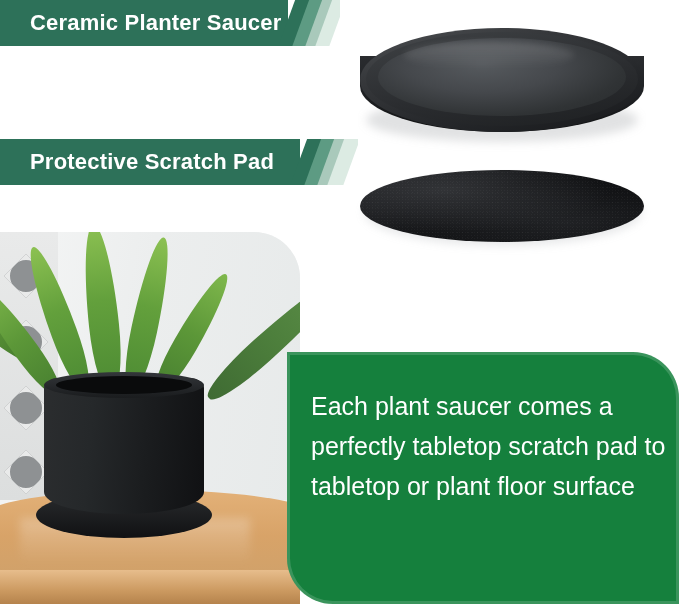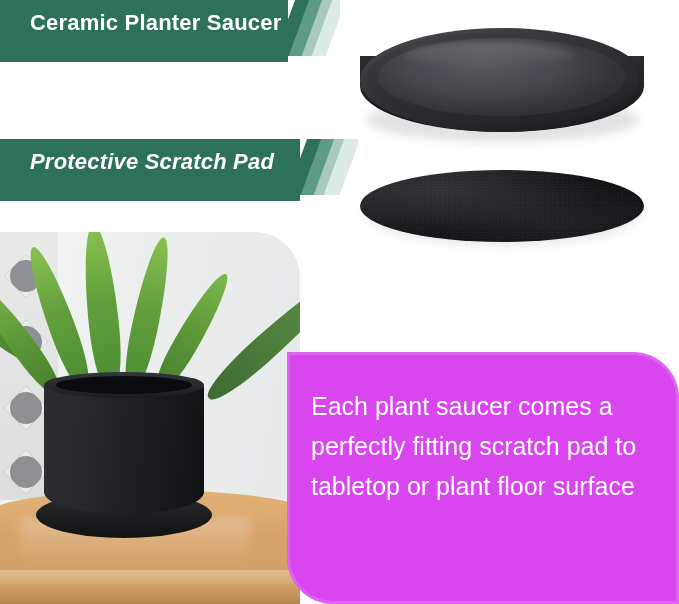--- a/index.html
+++ b/index.html
@@ -16,21 +16,21 @@
     width: 679px;
     height: 604px;
     background: #ffffff;
     overflow: hidden;
   }
 
   
   .banner {
     position: absolute;
     left: 0;
-    height: 62px;
+    height: 46px;
     overflow: hidden;
   }
   .banner .banner-body {
     position: absolute;
     left: 0;
     top: 0;
     height: 100%;
     background: #2d7159;
   }
   .banner .stripe {
@@ -47,21 +47,21 @@
     line-height: 46px;
     color: #ffffff;
     font-size: 22px;
     font-weight: bold;
     letter-spacing: 0.2px;
     white-space: nowrap;
   }
 
   #banner-saucer { top: 0px; width: 340px; }
   #banner-saucer .banner-body { width: 288px; }
-  #banner-pad { top: 139px; width: 358px; font-style: italic; }
+  #banner-pad { top: 139px; width: 358px; }
   #banner-pad .banner-body { width: 300px; }
 
   
   #saucer-photo {
     position: absolute;
     left: 352px;
     top: 12px;
     width: 300px;
     height: 136px;
   }
@@ -268,21 +268,21 @@
                 background: linear-gradient(180deg, #77ae46 0%, #558d34 60%, #41762c 100%); }
 
   
   #description-card {
     position: absolute;
     left: 287px;
     top: 352px;
     width: 392px;
     height: 252px;
     border-radius: 0 46px 0 46px;
-    background: #d946ef;
+    background: #15803d;
     box-shadow: inset 0 0 0 3px rgba(255,255,255,0.16);
     box-sizing: border-box;
     padding: 34px 20px 0 24px;
   }
   #description-card .desc-line {
     color: #ffffff;
     font-size: 25px;
     line-height: 40px;
     font-weight: normal;
     white-space: nowrap;
@@ -346,17 +346,17 @@
     <div class="ls-table-gloss"></div>
     <div class="ls-saucer"></div>
     <div class="ls-pot"></div>
     <div class="ls-pot-lip"></div>
     <div class="ls-pot-inner"></div>
     <div class="ls-table-edge"></div>
   </div>
 
   <div id="description-card">
     <div class="desc-line">Each plant saucer comes a</div>
-    <div class="desc-line">perfectly fitting scratch pad to</div>
+    <div class="desc-line">perfectly tabletop scratch pad to</div>
     <div class="desc-line">tabletop or plant floor surface</div>
   </div>
 
 </div>
 
 </body></html>

